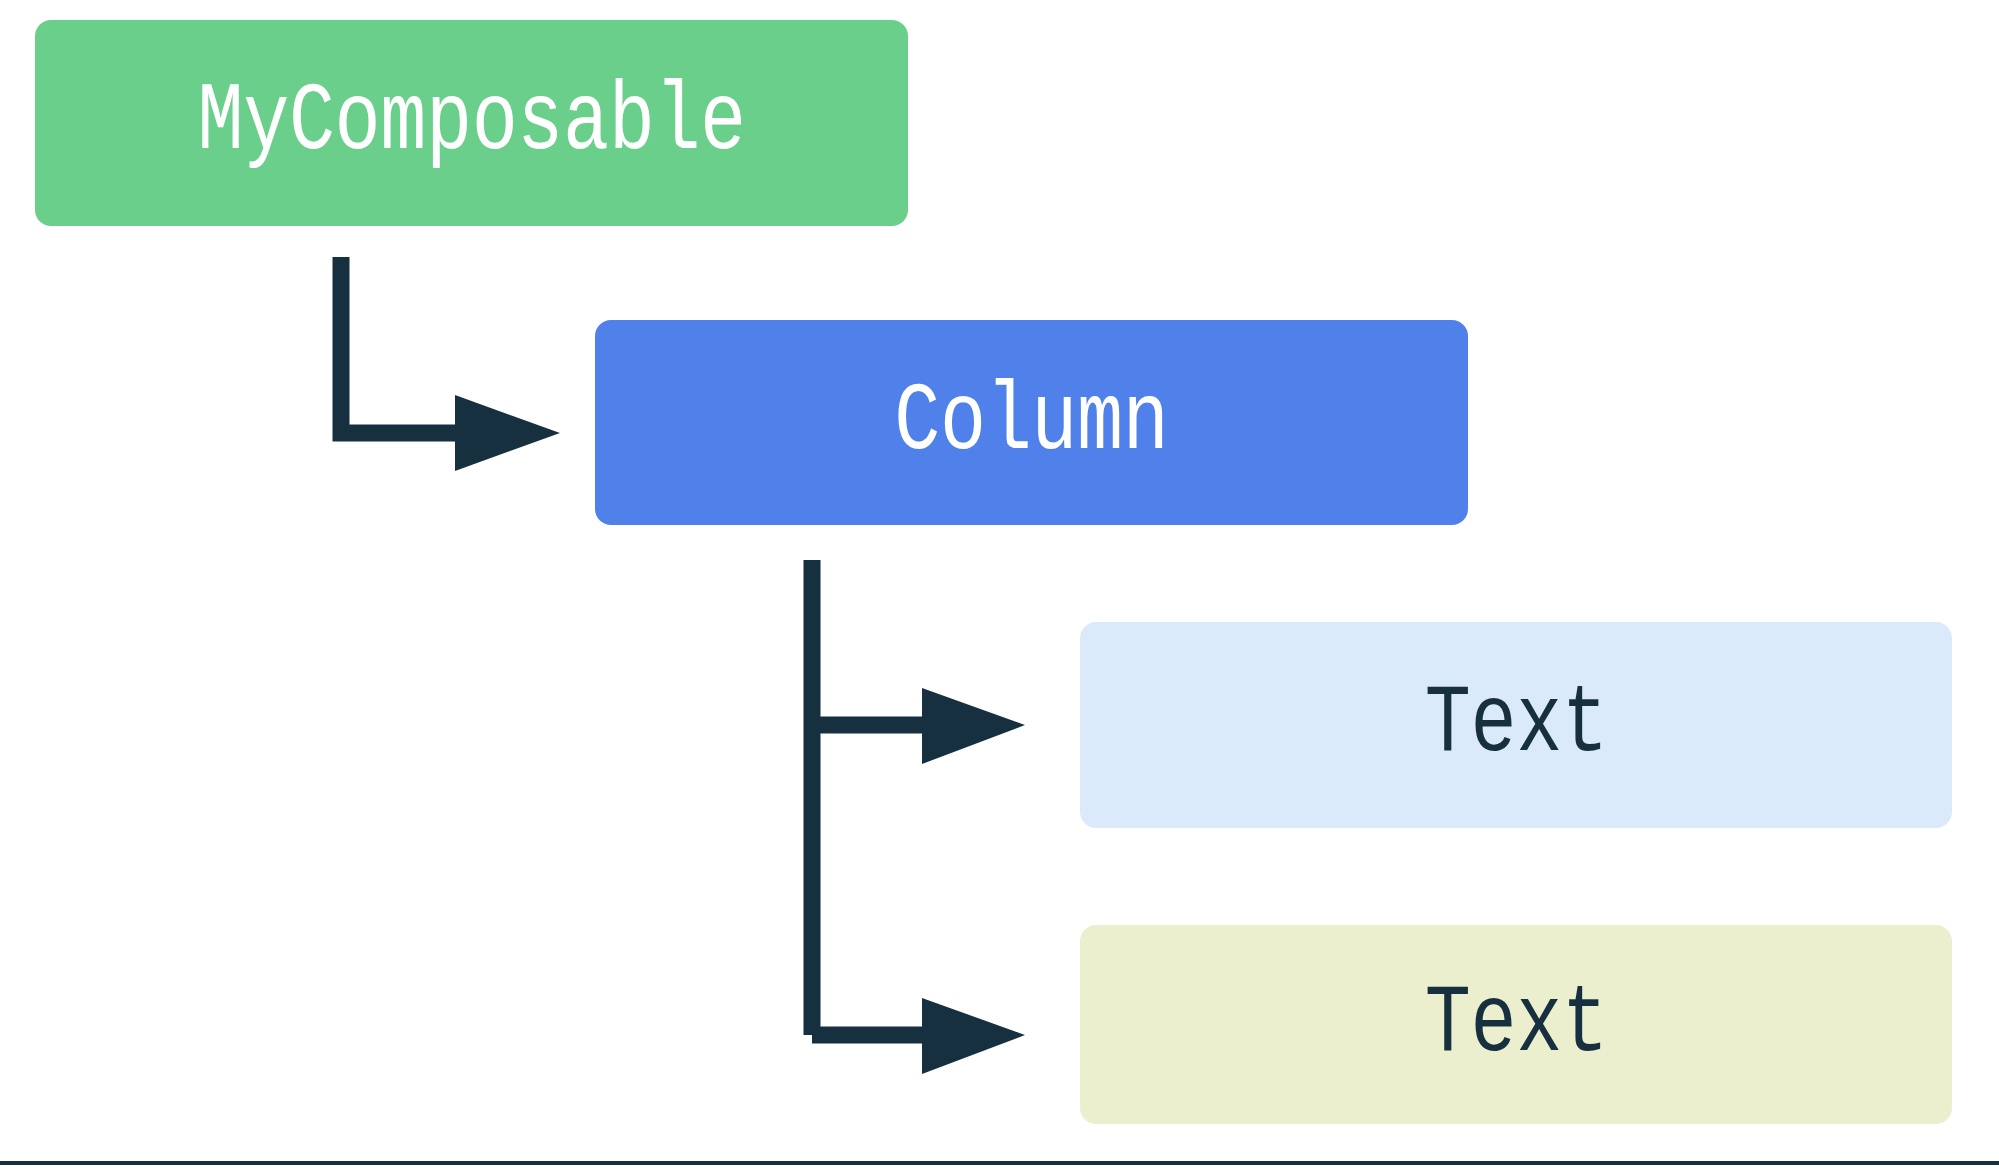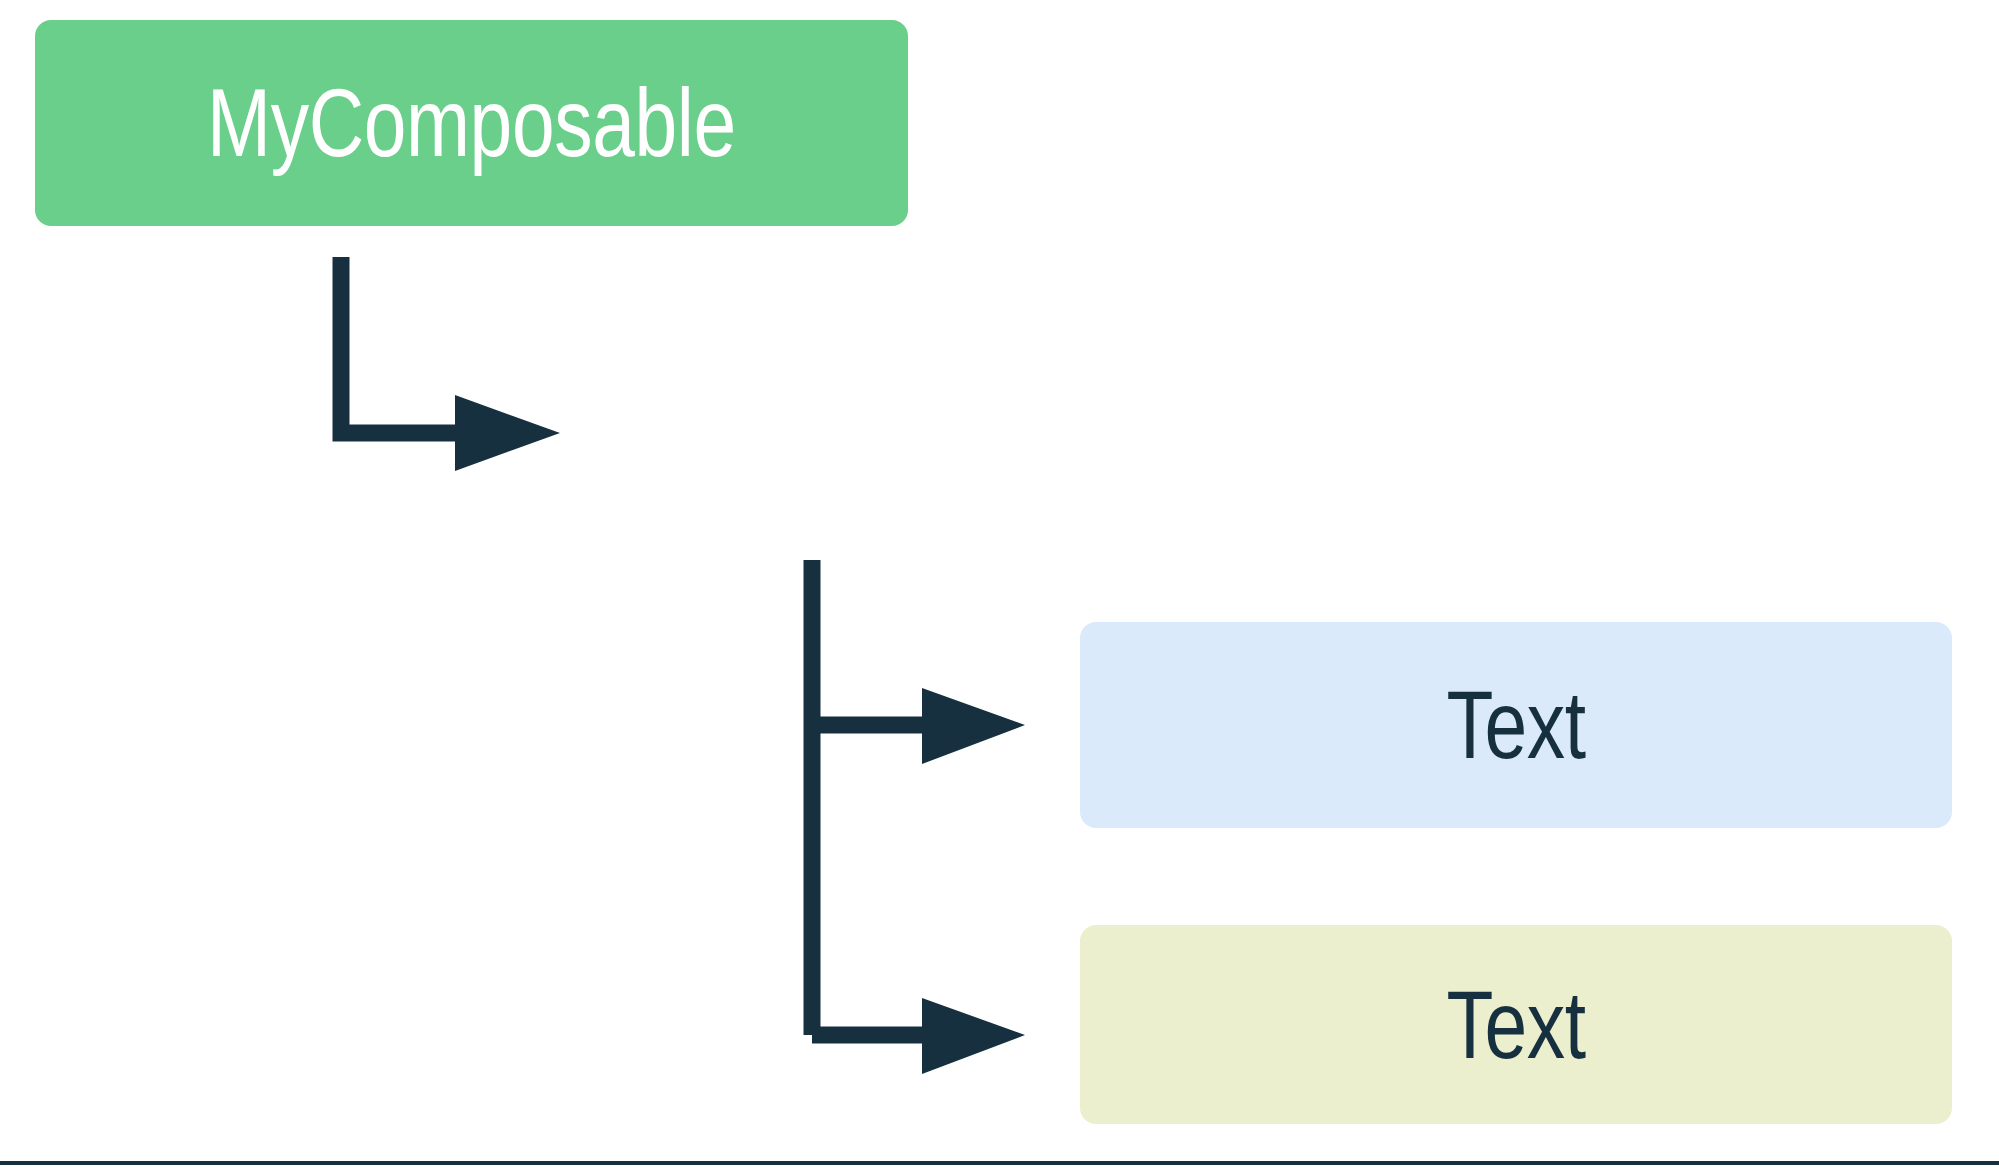--- a/index.html
+++ b/index.html
@@ -7,21 +7,21 @@
     margin: 0;
     padding: 0;
     background: #ffffff;
   }
   #canvas {
     position: relative;
     width: 1999px;
     height: 1170px;
     background: #ffffff;
     overflow: hidden;
-    font-family: Liberation Sans, sans-serif;
+    font-family: Liberation Mono, monospace;
   }
   .node {
     position: absolute;
     border-radius: 16px;
     display: flex;
     align-items: center;
     justify-content: center;
     box-sizing: border-box;
   }
   .node-label {
@@ -95,20 +95,23 @@
     <g>
       <path d="M 812 1035 L 930 1035" fill="none" stroke="#16303F" stroke-width="17"></path>
       <polygon points="922,998 922,1074 1025,1035" fill="#16303F"></polygon>
     </g>
   </svg>
 
   <div class="node" id="node-mycomposable" style="background: rgb(106, 207, 138);">
     <span class="node-label" style="color: rgb(255, 255, 255);">MyComposable</span>
   </div>
 
+  <div class="node" id="node-column" style="background: rgb(80, 129, 234);">
+    <span class="node-label" style="color: rgb(255, 255, 255);">Column</span>
+  </div>
 
   <div class="node" id="node-text-1" style="background: rgb(219, 234, 251);">
     <span class="node-label" style="color: rgb(22, 48, 63);">Text</span>
   </div>
 
   <div class="node" id="node-text-2" style="background: rgb(236, 239, 206);">
     <span class="node-label" style="color: rgb(22, 48, 63);">Text</span>
   </div>
 
   <div id="bottom-rule" style="background: rgb(22, 48, 63);"></div>

